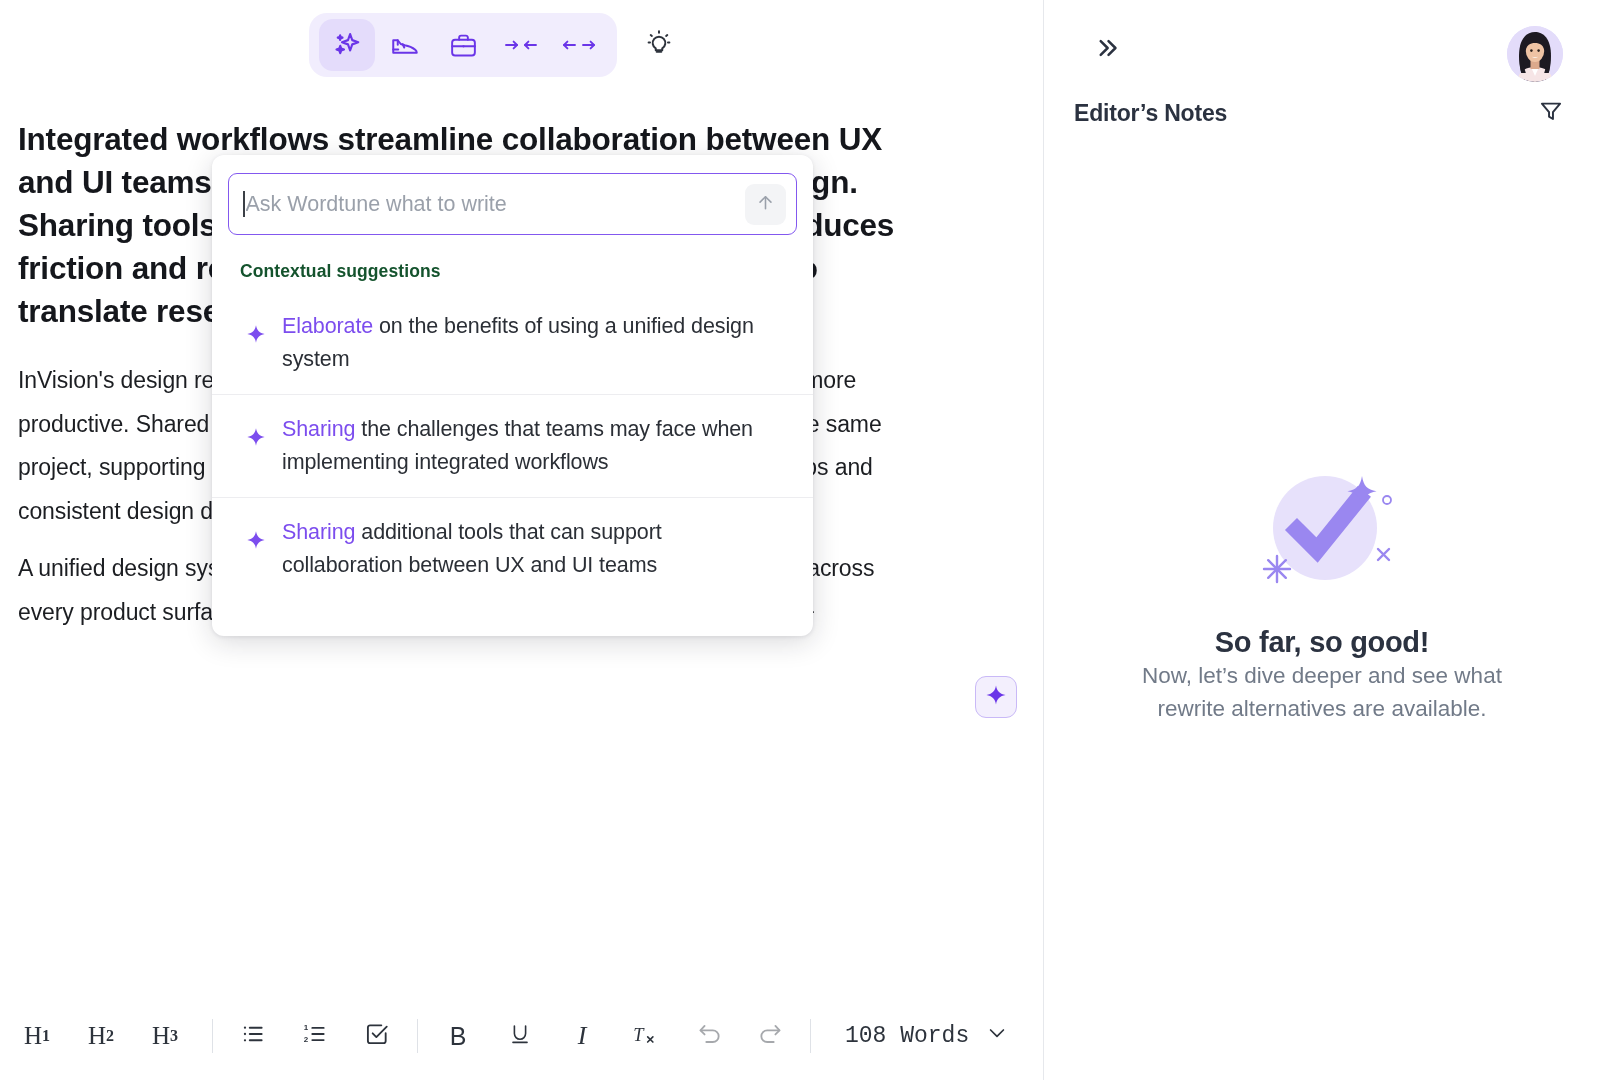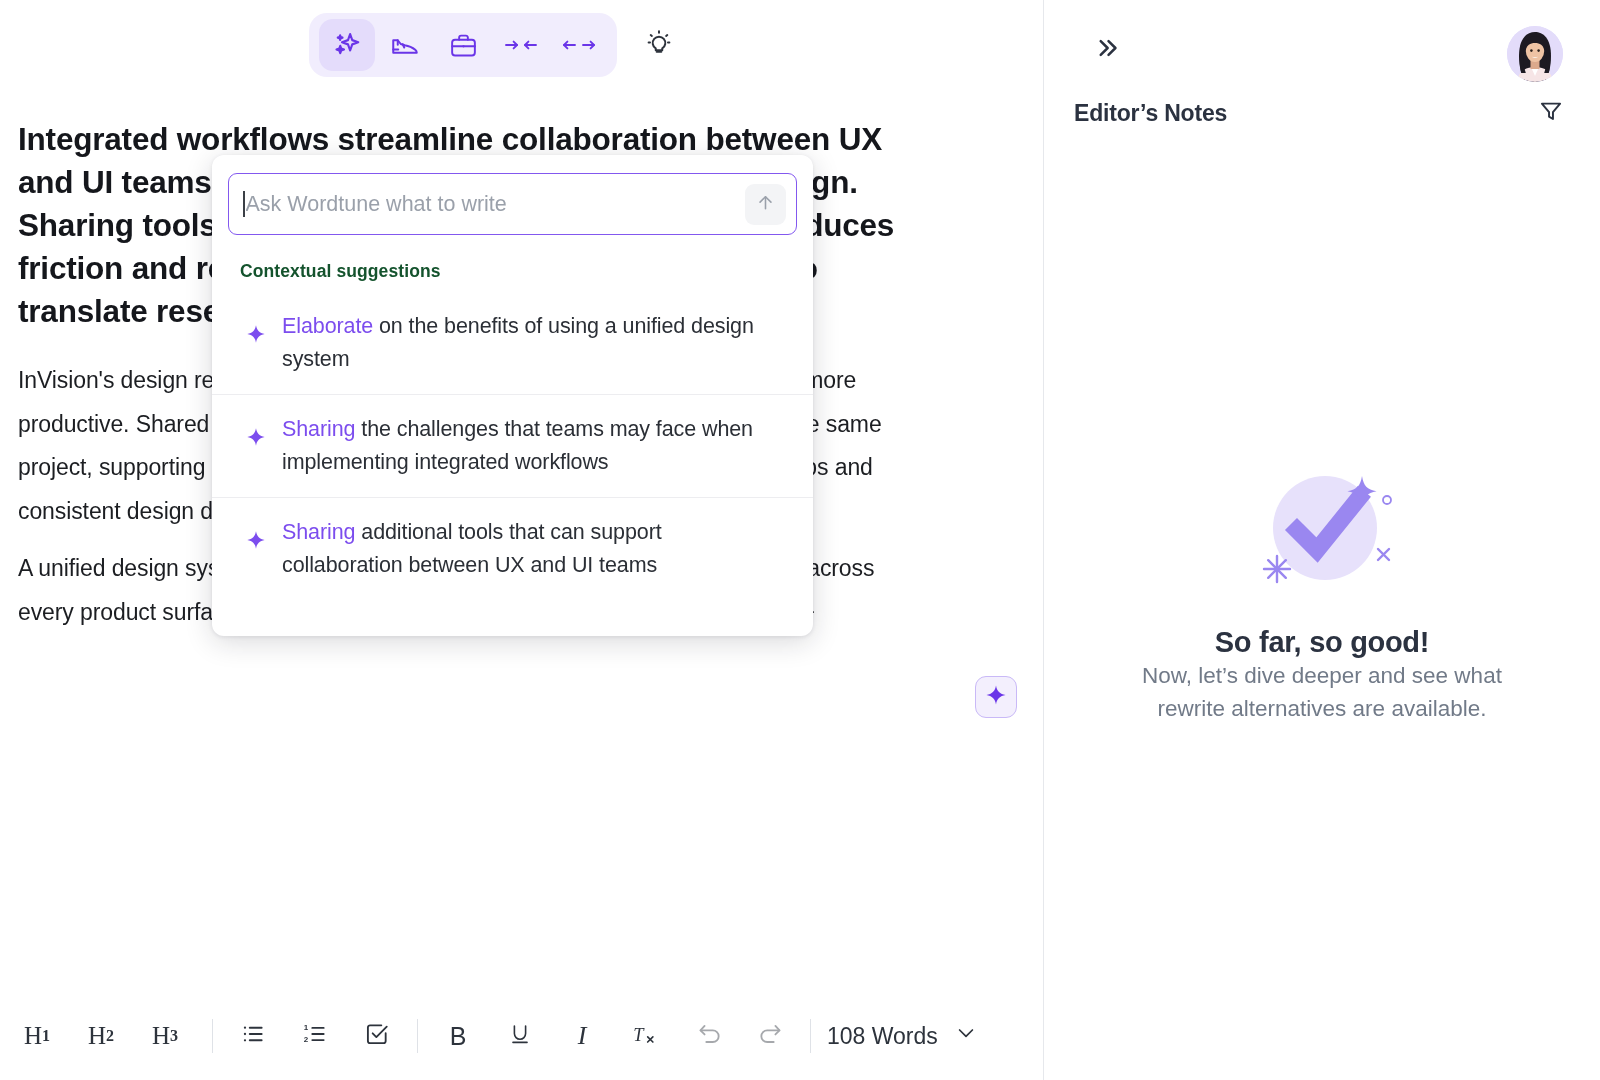--- a/index.html
+++ b/index.html
@@ -144,23 +144,24 @@
     padding: 0 6px;
   }
   .tb-btn .sub { font-size: 16px; font-weight: 700; }
   .tb-sep { width: 1px; height: 34px; background: #dfe2e7; margin: 0 16px; }
   .tb-icon {
     width: 48px; height: 46px; display: flex;
     align-items: center; justify-content: center; cursor: pointer;
   }
   .tb-icon.disabled { opacity: .42; }
   .word-count {
+    margin-left: 18px;
     display: flex; align-items: center; gap: 16px;
     font-size: 23px; color: #2d333c; cursor: pointer;
-    font-family: Liberation Sans, sans-serif;
+    font-family: Liberation Mono, monospace;
   }
 
   
   .notes-pane {
     position: relative;
     flex: 1 1 auto; height: 1080px; background: #fff;
   }
   .notes-top {
     position: absolute; top: 26px; left: 0; right: 0;
     height: 62px;

